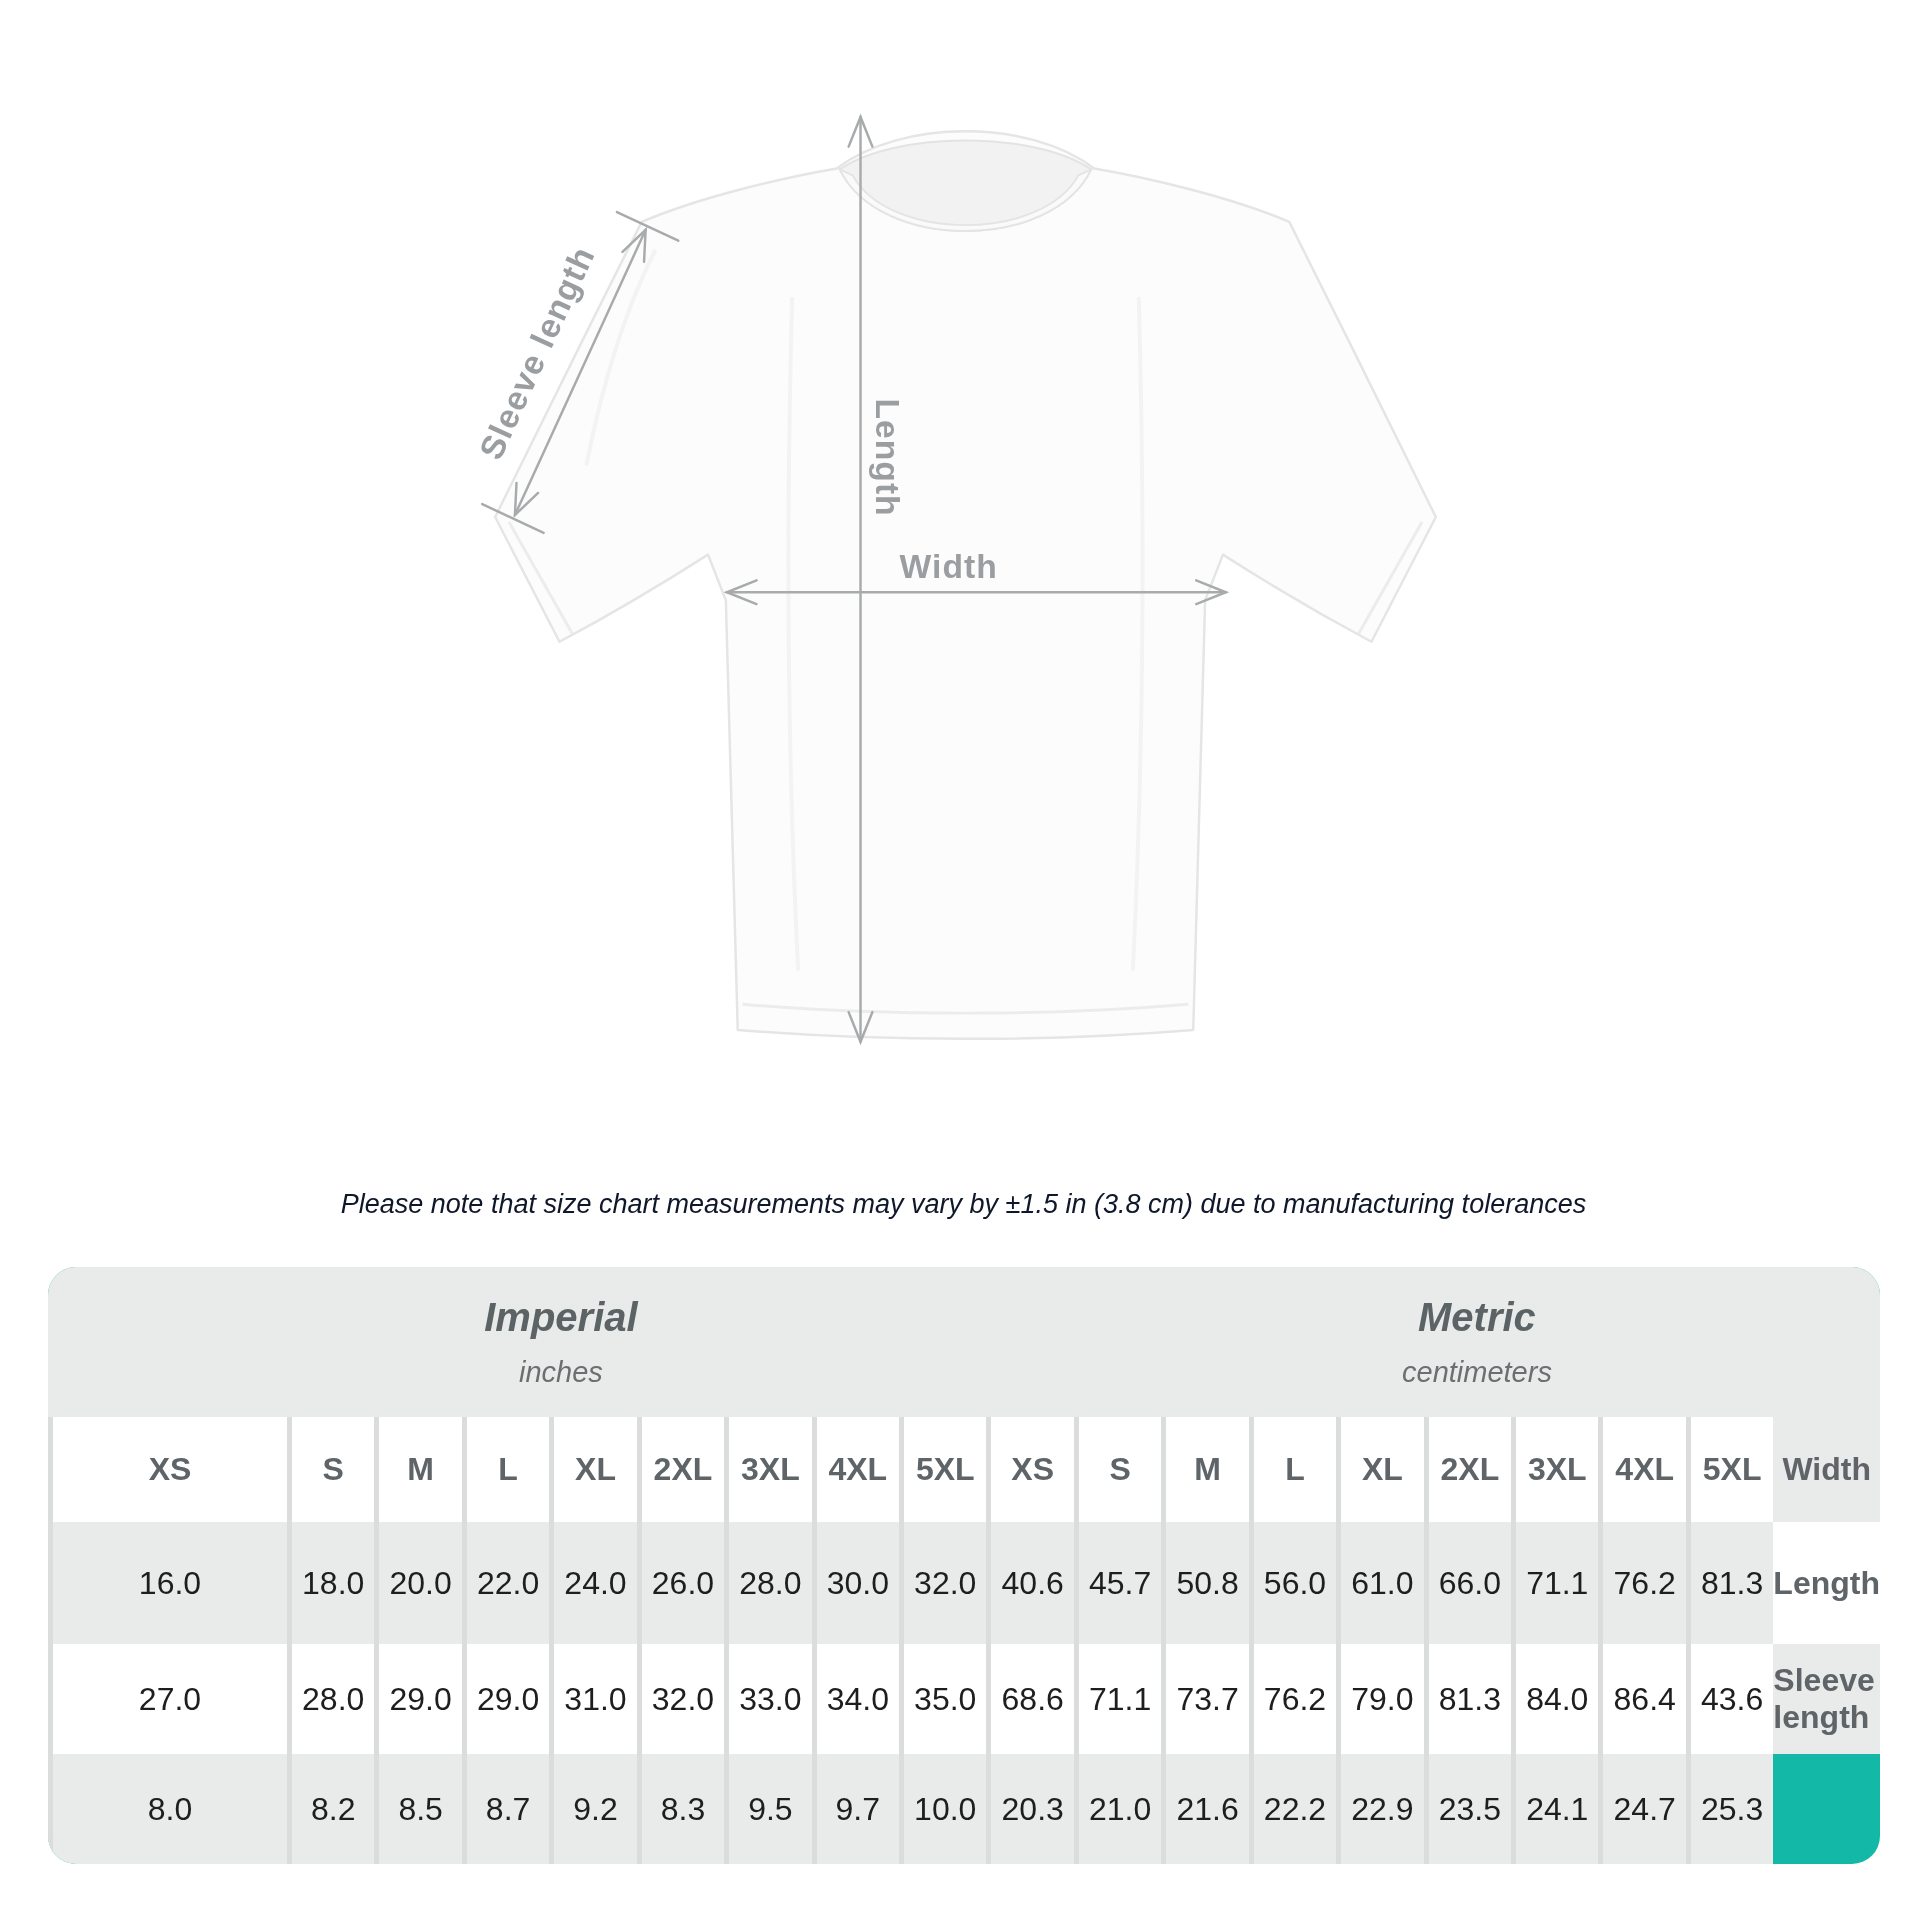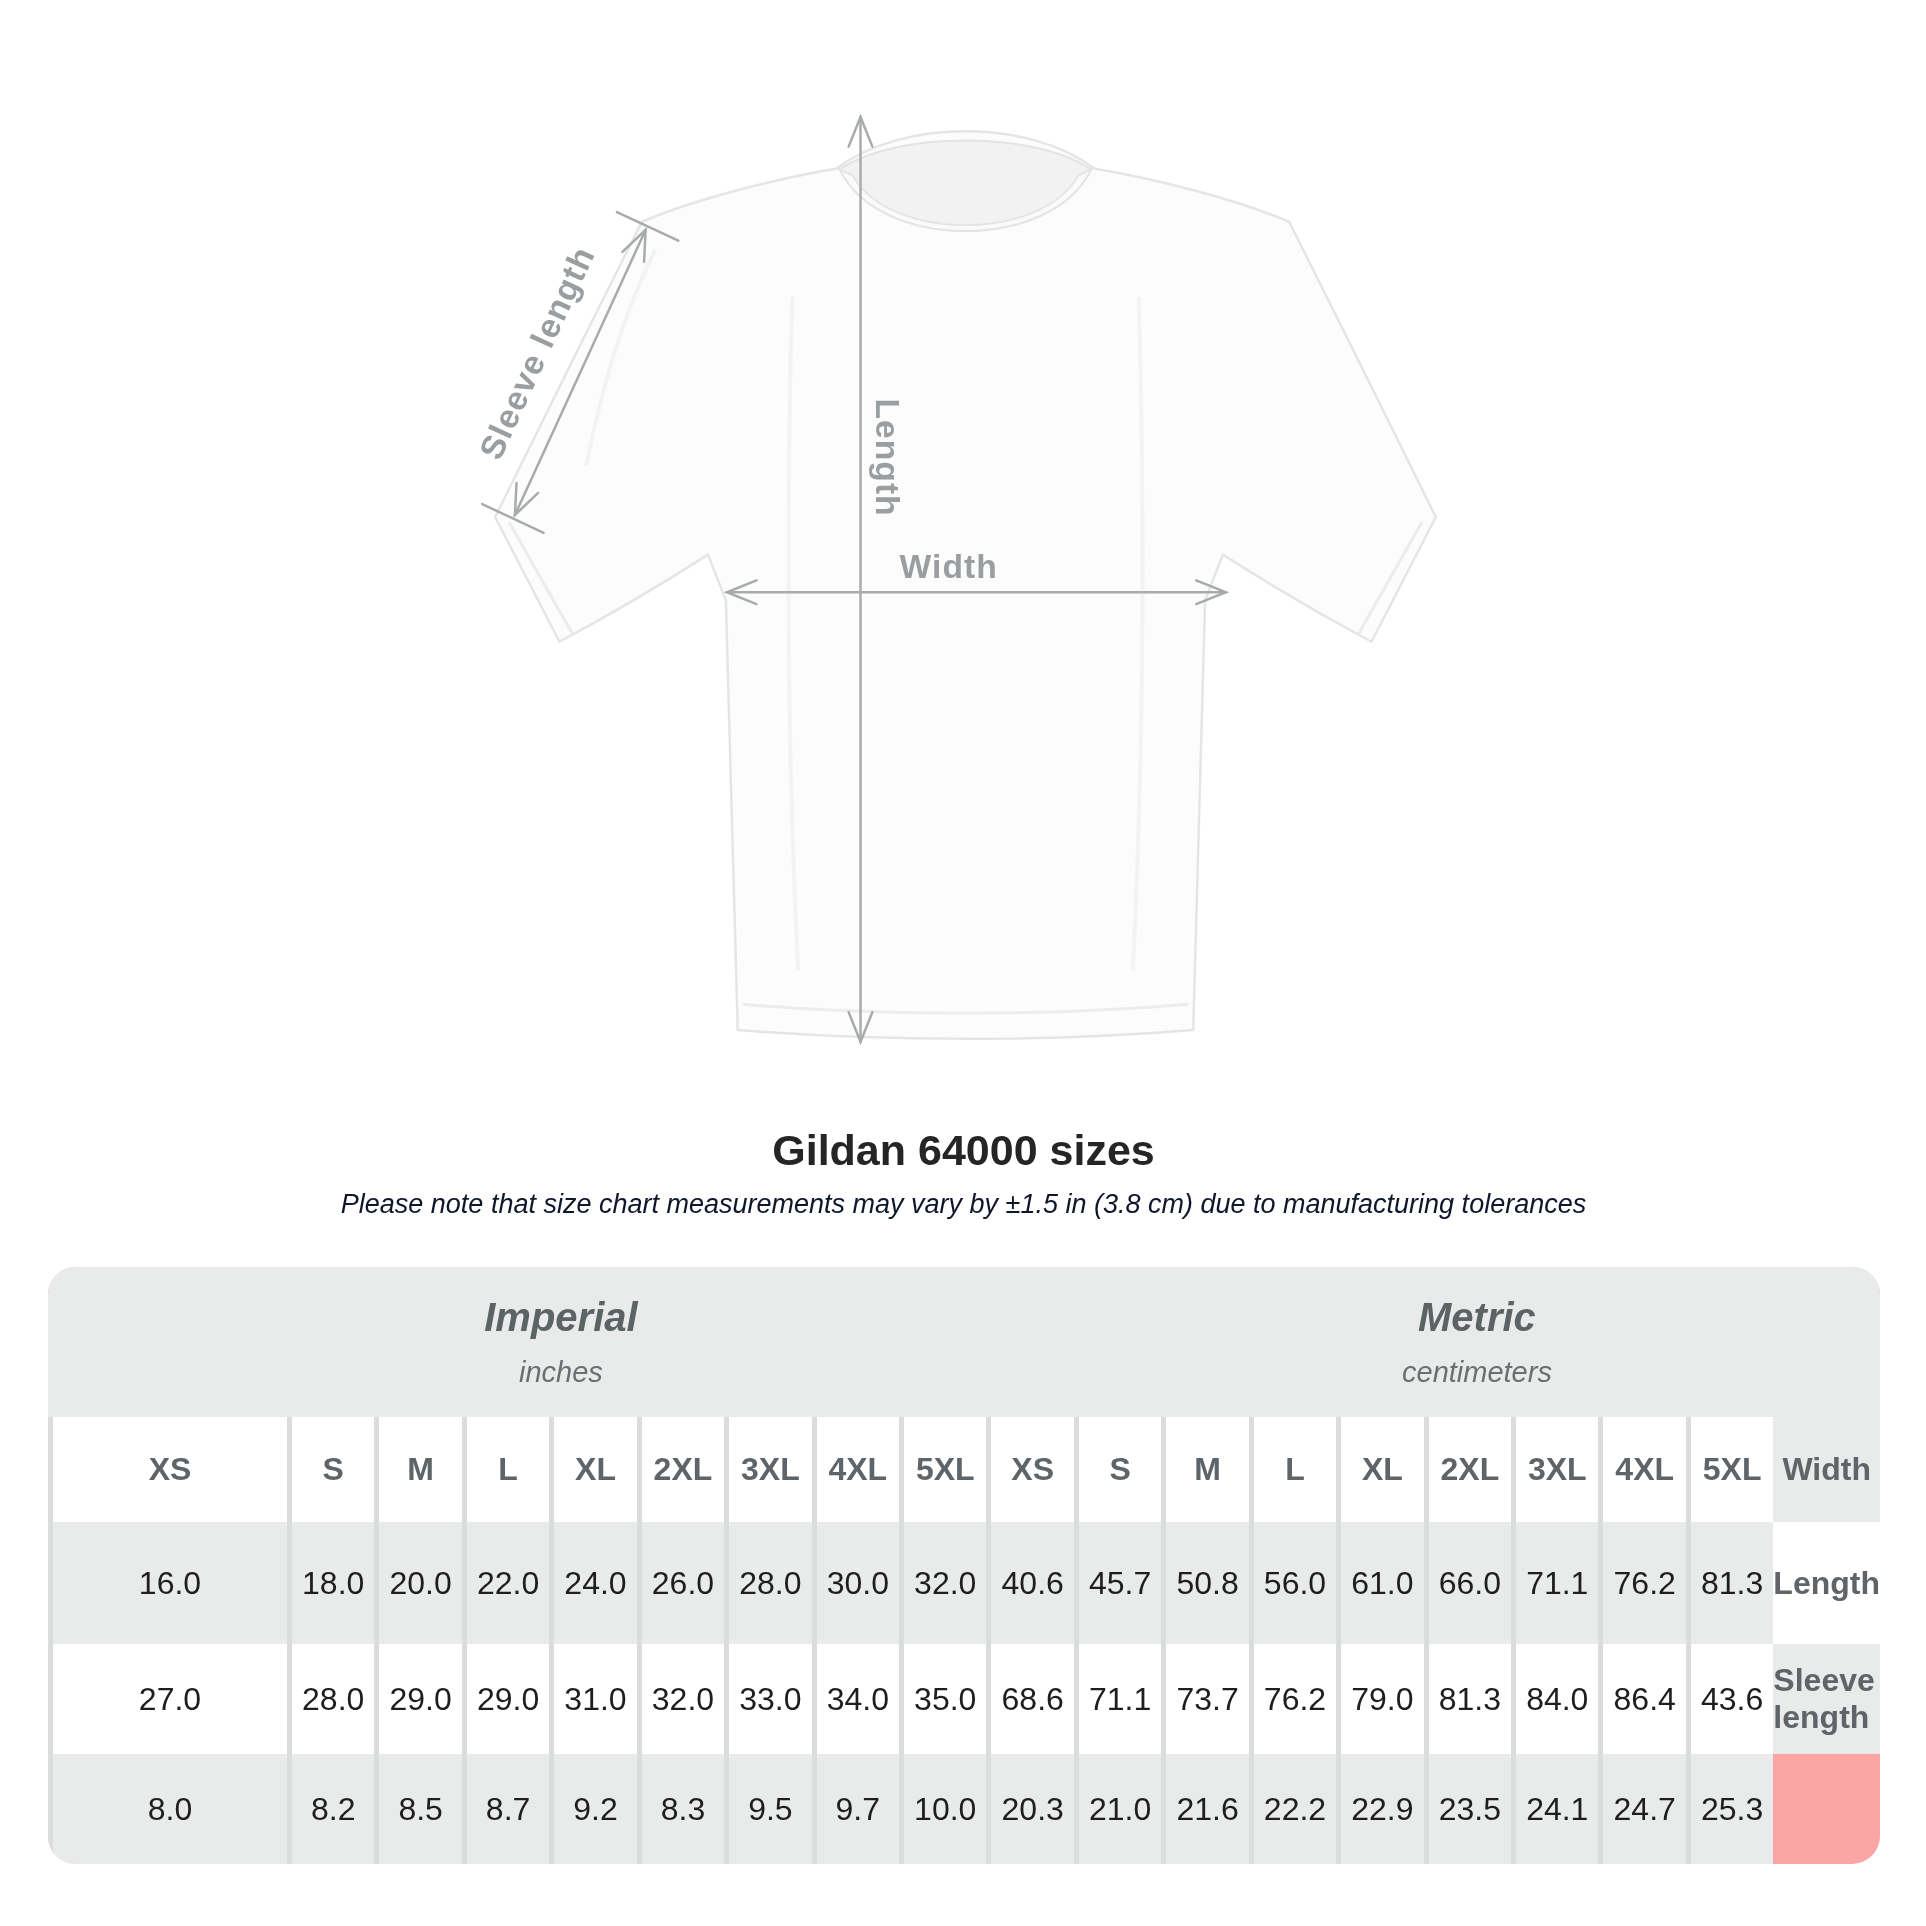--- a/index.html
+++ b/index.html
@@ -13,21 +13,21 @@
   .page-title {
     position:absolute; top:1123px; left:0; width:100%; text-align:center;
     font-size:43px; line-height:55px; font-weight:bold; color:#252525;
   }
   .page-subtitle {
     position:absolute; top:1186px; left:0; width:100%; text-align:center;
     font-size:27px; line-height:36px; font-style:italic; color:#0f172a;
   }
   .table-wrap {
     position:absolute; left:48px; top:1267px; width:1832px; height:597px;
-    border-radius:28px; overflow:hidden; background:#fca5a5;
+    border-radius:28px; overflow:hidden; background:#14b8a6;
   }
   .grid {
     display:grid; width:100%; height:100%;
     grid-template-columns:239px repeat(18, 1fr);
     grid-template-rows:150px 105px 122px 110px 110px;
   }
   .grid > div { box-sizing:border-box; }
   .band {
     grid-row:1; background:#e9eaea; display:flex; flex-direction:column;
     align-items:center; justify-content:center; gap:16px;
@@ -101,21 +101,20 @@
         <path d="M623,214 L685,243"></path>
         <path d="M487,509 L549,538"></path>
       </g>
     </g>
 
     <text class="dim-label" transform="translate(542 356) rotate(-65.3)" text-anchor="middle" dy="0.35em">Sleeve length</text>
     <text class="dim-label" transform="translate(897 462) rotate(90)" text-anchor="middle" dy="0.35em">Length</text>
     <text class="dim-label" transform="translate(958 572)" text-anchor="middle" dy="0.35em">Width</text>
   </svg>
 
-  <div class="page-title">Gildan 64000 sizes</div>
   <div class="page-subtitle">Please note that size chart measurements may vary by ±1.5 in (3.8 cm) due to manufacturing tolerances</div>
 
   <div class="table-wrap">
     <div class="grid">
         <div class="band" style="grid-column: 1 / span 10;">
           <div class="band-title">Imperial</div>
           <div class="band-unit">inches</div>
         </div>
         <div class="band" style="grid-column: 11 / span 9;">
           <div class="band-title">Metric</div>

